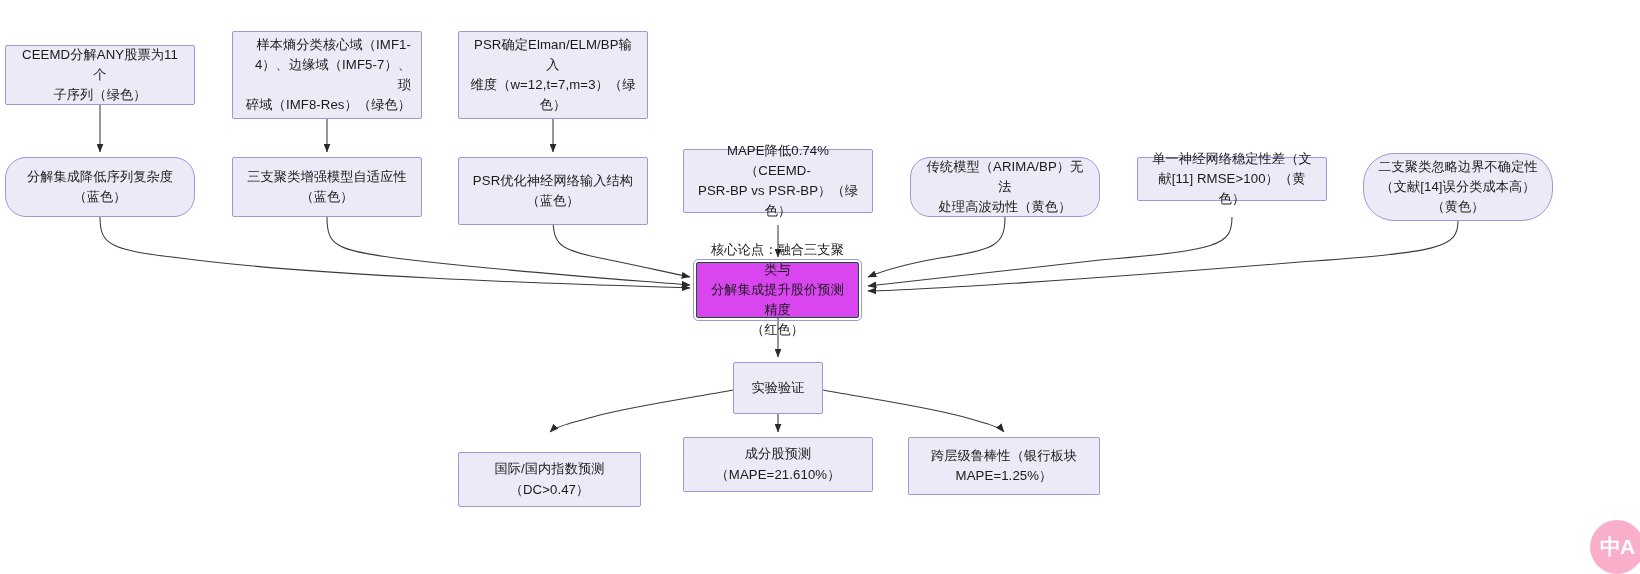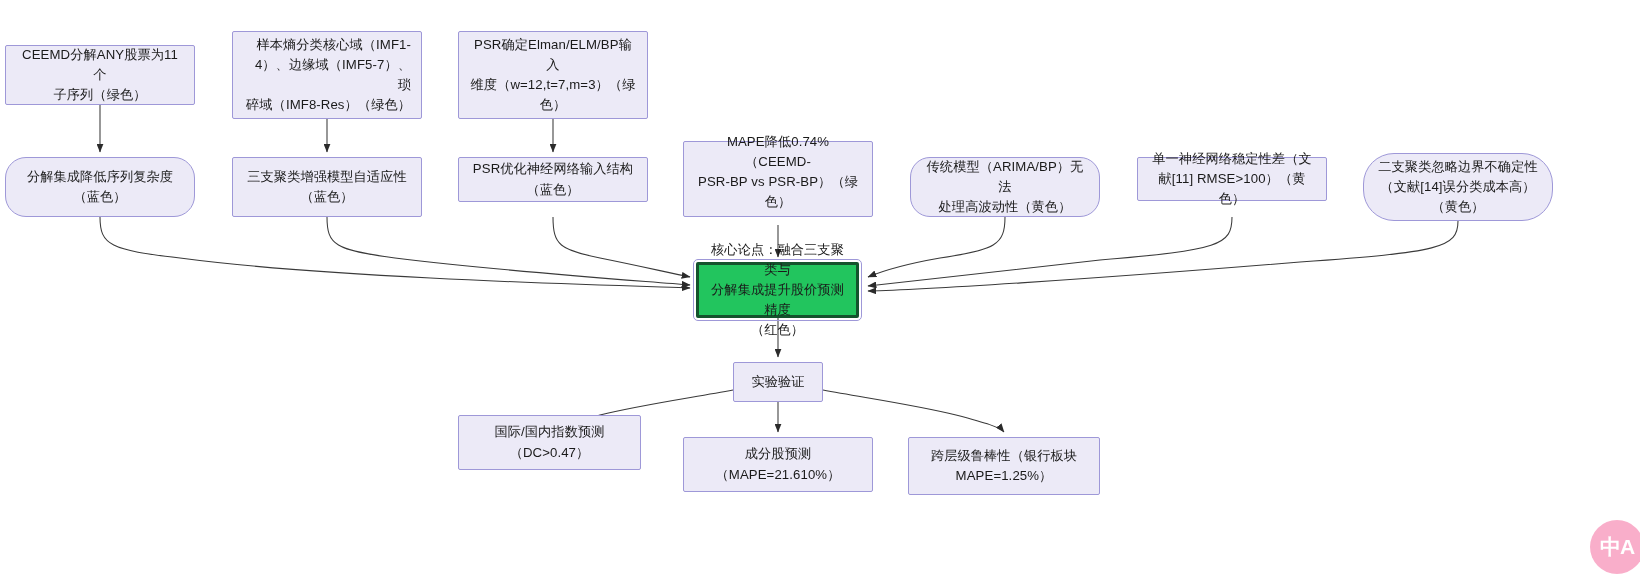--- a/index.html
+++ b/index.html
@@ -40,24 +40,24 @@
     justify-content: center;
     text-align: center;
     color: #1a1a1a;
     font-size: 13.2px;
     line-height: 1.52;
     padding: 4px 10px;
     white-space: pre-line;
     letter-spacing: 0.1px;
   }
   .node.core {
-    border: 3px solid #14532d;
+    border: 1px solid #14532d;
     outline: 1px solid #9E98D8;
     outline-offset: 2px;
-    background: #22c55e;
+    background: #d946ef;
     font-family: Liberation Serif, serif;
   }
   .watermark {
     position: absolute;
     border-radius: 50%;
     background: #F9A8C6;
     display: flex;
     align-items: center;
     justify-content: center;
     color: #ffffff;
@@ -107,37 +107,37 @@
       <div class="node" style="left: 232px; top: 31px; width: 190px; height: 88px; text-align: right;"><span>样本熵分类核心域（IMF1-
 4）、边缘域（IMF5-7）、琐
 碎域（IMF8-Res）（绿色）</span></div>
       <div class="node" style="left: 458px; top: 31px; width: 190px; height: 88px;"><span>PSR确定Elman/ELM/BP输入
 维度（w=12,t=7,m=3）（绿
 色）</span></div>
       <div class="node" style="left: 5px; top: 157px; width: 190px; height: 60px; border-radius: 21px;"><span>分解集成降低序列复杂度
 （蓝色）</span></div>
       <div class="node" style="left: 232px; top: 157px; width: 190px; height: 60px;"><span>三支聚类增强模型自适应性
 （蓝色）</span></div>
-      <div class="node" style="left: 458px; top: 157px; width: 190px; height: 45px;"><span>PSR优化神经网络输入结构
+      <div class="node" style="left: 458px; top: 157px; width: 190px; height: 68px;"><span>PSR优化神经网络输入结构
 （蓝色）</span></div>
-      <div class="node" style="left: 683px; top: 141px; width: 190px; height: 76px; align-items: flex-end;"><span>MAPE降低0.74%（CEEMD-
+      <div class="node" style="left: 683px; top: 149px; width: 190px; height: 64px;"><span>MAPE降低0.74%（CEEMD-
 PSR-BP vs PSR-BP）（绿
 色）</span></div>
       <div class="node" style="left: 910px; top: 157px; width: 190px; height: 60px; border-radius: 20px;"><span>传统模型（ARIMA/BP）无法
 处理高波动性（黄色）</span></div>
       <div class="node" style="left: 1137px; top: 157px; width: 190px; height: 44px; justify-content: center;"><span>单一神经网络稳定性差（文
 献[11] RMSE&gt;100）（黄色）</span></div>
       <div class="node" style="left: 1363px; top: 153px; width: 190px; height: 68px; border-radius: 31px;"><span>二支聚类忽略边界不确定性
 （文献[14]误分类成本高）
 （黄色）</span></div>
       <div class="node core" style="left: 696px; top: 262px; width: 163px; height: 56px;"><span>核心论点：融合三支聚类与
 分解集成提升股价预测精度
 （红色）</span></div>
-      <div class="node" style="left: 733px; top: 362px; width: 90px; height: 40px;"><span>实验验证</span></div>
-      <div class="node" style="left: 458px; top: 415px; width: 183px; height: 55px;"><span>国际/国内指数预测
+      <div class="node" style="left: 733px; top: 362px; width: 90px; height: 52px;"><span>实验验证</span></div>
+      <div class="node" style="left: 458px; top: 452px; width: 183px; height: 55px;"><span>国际/国内指数预测
 （DC&gt;0.47）</span></div>
       <div class="node" style="left: 683px; top: 437px; width: 190px; height: 55px;"><span>成分股预测
 （MAPE=21.610%）</span></div>
       <div class="node" style="left: 908px; top: 437px; width: 192px; height: 58px;"><span>跨层级鲁棒性（银行板块
 MAPE=1.25%）</span></div>
     </div>
 
   <div class="watermark" style="left: 1590px; top: 520px; width: 54px; height: 54px;">
     <span>中A</span>
   </div>

